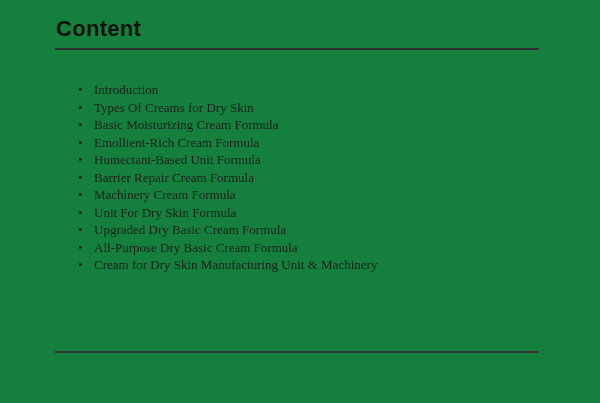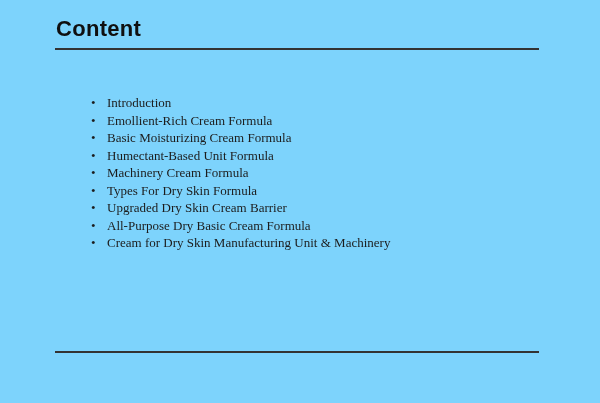--- a/index.html
+++ b/index.html
@@ -4,21 +4,21 @@
 <style>
   html, body {
     margin: 0;
     padding: 0;
     background: #ffffff;
   }
   .page {
     position: relative;
     width: 600px;
     height: 403px;
-    background: #7dd3fc;
+    background: #15803d;
     overflow: hidden;
   }
   .title {
     position: absolute;
     left: 56px;
     top: 16px;
     margin: 0;
     font-family: "Liberation Sans", sans-serif;
     font-weight: 700;
     font-size: 22px;
@@ -32,21 +32,21 @@
     width: 484px;
     height: 1.5px;
     background: #333333;
   }
   .rule-top { top: 48px; }
   .rule-bottom { top: 351px; }
   .toc {
     position: absolute;
     left: 78px;
     top: 81px;
-    margin: 13px;
+    margin: 0;
     padding: 0;
     list-style: none;
   }
   .toc-item {
     font-family: "Liberation Serif", serif;
     font-size: 13px;
     line-height: 17.5px;
     height: 17.5px;
     color: #1c1c1c;
     white-space: nowrap;
@@ -61,25 +61,27 @@
 <body>
 
 <div class="page">
 
   <h1 class="title">Content</h1>
 
   <div class="rule rule-top"></div>
 
   <ul class="toc">
     <li class="toc-item"><span class="bullet">•</span><span>Introduction</span></li>
+    <li class="toc-item"><span class="bullet">•</span><span>Types Of Creams for Dry Skin</span></li>
+    <li class="toc-item"><span class="bullet">•</span><span>Basic Moisturizing Cream Formula</span></li>
     <li class="toc-item"><span class="bullet">•</span><span>Emollient-Rich Cream Formula</span></li>
-    <li class="toc-item"><span class="bullet">•</span><span>Basic Moisturizing Cream Formula</span></li>
     <li class="toc-item"><span class="bullet">•</span><span>Humectant-Based Unit Formula</span></li>
+    <li class="toc-item"><span class="bullet">•</span><span>Barrier Repair Cream Formula</span></li>
     <li class="toc-item"><span class="bullet">•</span><span>Machinery Cream Formula</span></li>
-    <li class="toc-item"><span class="bullet">•</span><span>Types For Dry Skin Formula</span></li>
-    <li class="toc-item"><span class="bullet">•</span><span>Upgraded Dry Skin Cream Barrier</span></li>
+    <li class="toc-item"><span class="bullet">•</span><span>Unit For Dry Skin Formula</span></li>
+    <li class="toc-item"><span class="bullet">•</span><span>Upgraded Dry Basic Cream Formula</span></li>
     <li class="toc-item"><span class="bullet">•</span><span>All-Purpose Dry Basic Cream Formula</span></li>
     <li class="toc-item"><span class="bullet">•</span><span>Cream for Dry Skin Manufacturing Unit &amp; Machinery</span></li>
   </ul>
 
   <div class="rule rule-bottom"></div>
 
 </div>
 
 </body></html>

